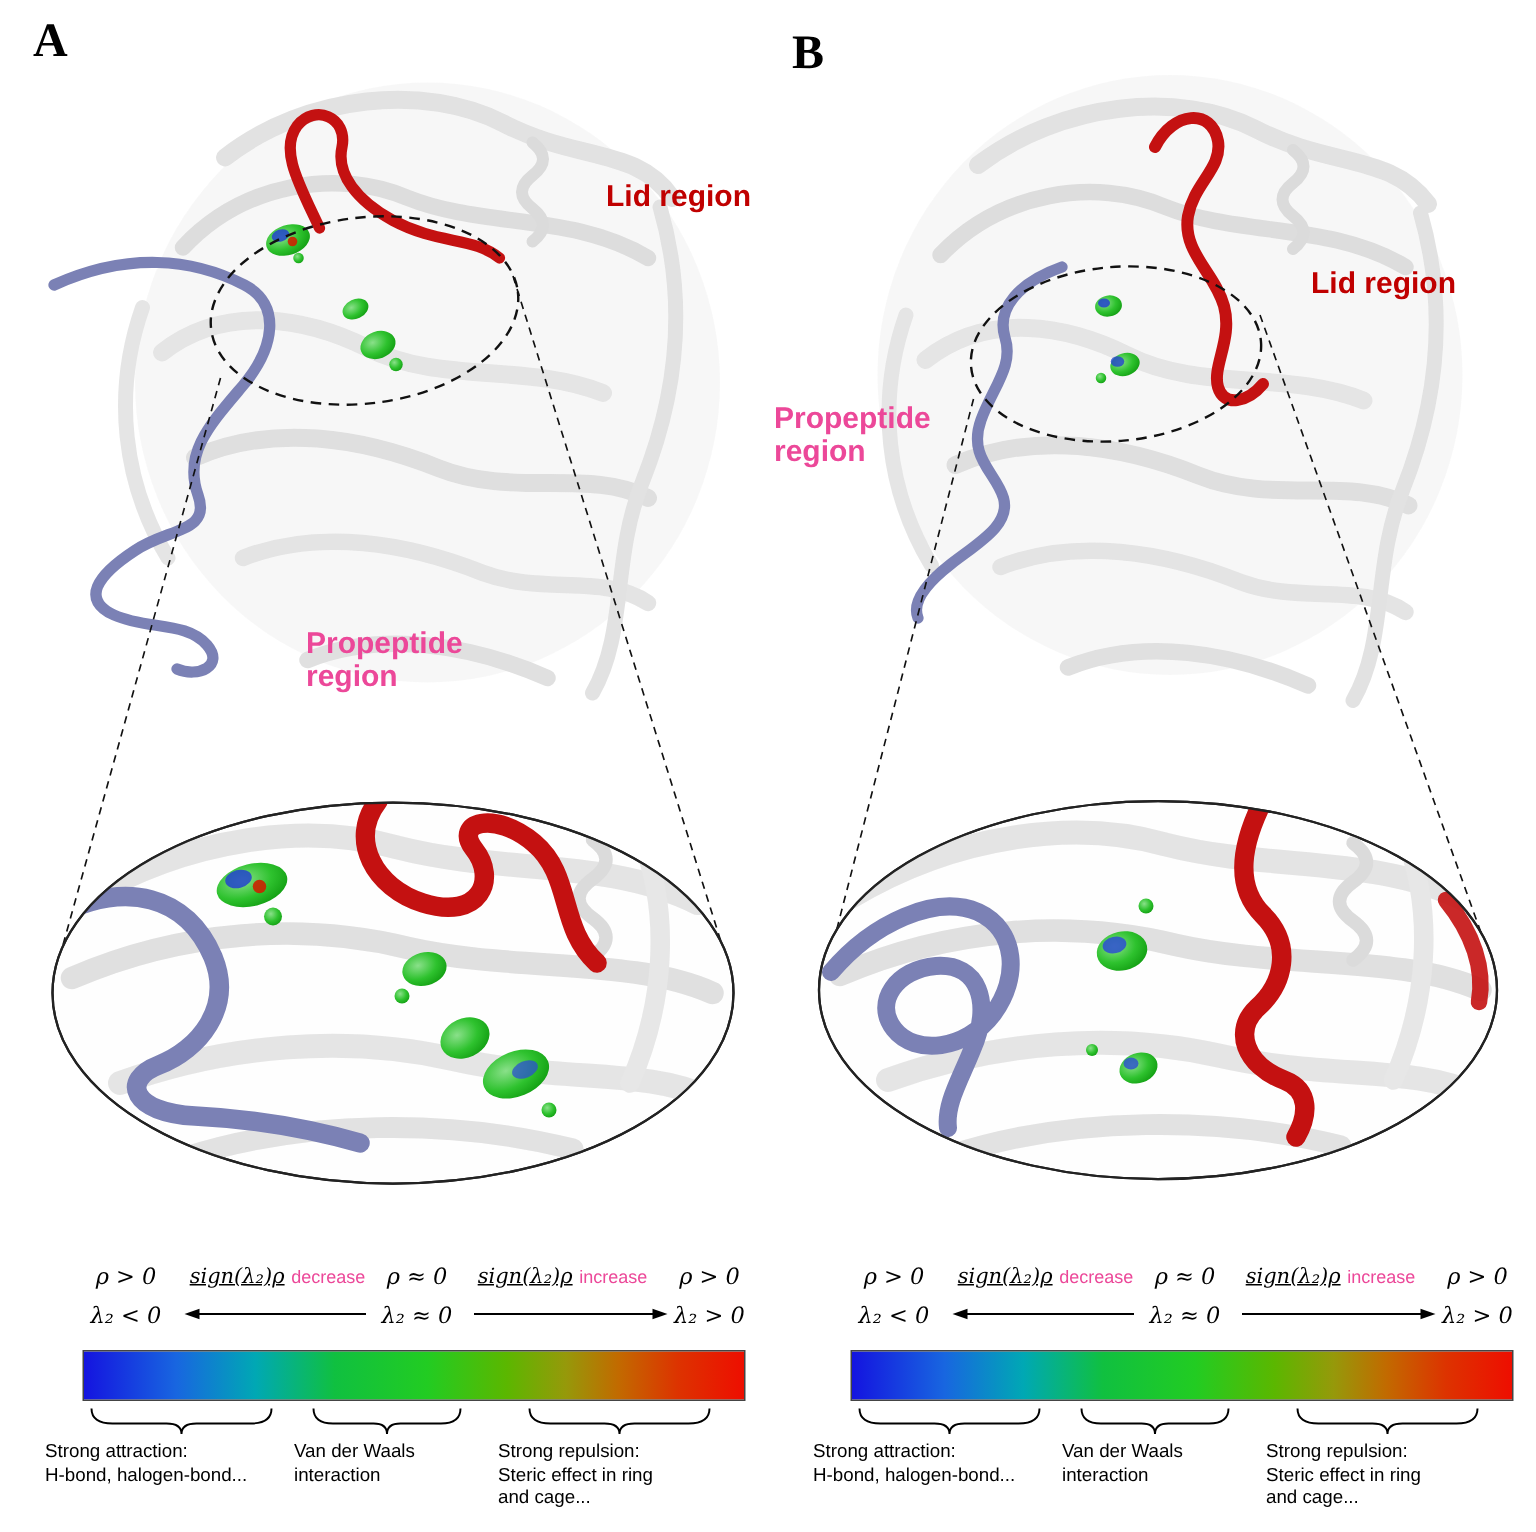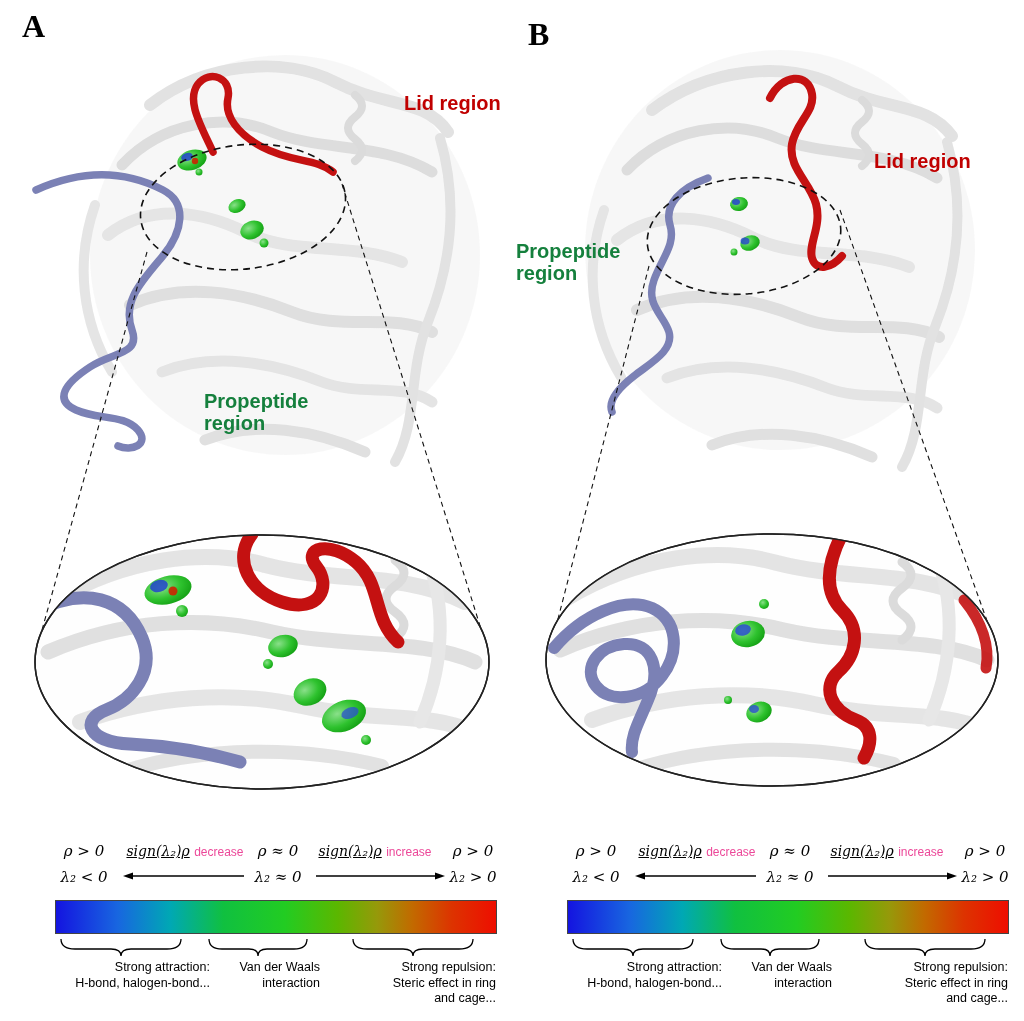--- a/index.html
+++ b/index.html
@@ -4,34 +4,34 @@
 <style>
   * { margin:0; padding:0; box-sizing:border-box; }
   html,body { width:1024px; height:1021px; background:#ffffff; }
   body { font-family:"Liberation Sans", sans-serif; position:relative; overflow:hidden; }
   .figure { position:absolute; left:0; top:0; width:1024px; height:1021px; background:#fff; }
   .panel { position:absolute; top:0; width:512px; height:1021px; }
   .panel-letter { position:absolute; font-family:"Liberation Serif", serif; font-weight:bold; font-size:32px; color:#000; }
   .panel-title { position:absolute; left:70px; top:6px; width:320px; text-align:center; font-weight:bold; font-size:26px; color:#000; letter-spacing:0.5px; }
   .panel-title .ital { font-style:italic; }
   .structure { position:absolute; left:0; top:0; }
-  .region-label { position:absolute; font-weight:bold; font-size:20px; line-height:1.12; white-space:pre-line; }
+  .region-label { position:absolute; font-weight:bold; font-size:20px; line-height:1.12; white-space:pre-line;margin-top:28px; }
   .lid { color:#c00000; }
-  .pro { color:#15803d; }
+  .pro { color:#ec4899; }
   .legend { position:absolute; left:0; top:836px; width:512px; height:185px; }
   .leg-item { position:absolute; text-align:center; }
   .math { font-family:"DejaVu Serif","Liberation Serif", serif; font-style:italic; font-size:15px; color:#000; }
   .math.sm { font-size:14px;text-decoration:underline; }
   .word { font-size:12px; color:#ec4899; }
   .stack > div { margin-bottom:8px; }
   .arrow { position:absolute; }
   .colorbar { position:absolute; left:55px; top:64px; width:442px; height:34px; border:1px solid #444;
     background:linear-gradient(90deg,#1414e0 0%,#1866e0 14%,#00a8b4 26%,#10c040 38%,#22cc22 52%,#5bb700 64%,#96990a 73%,#c26a00 81%,#dd3300 90%,#ee0e00 100%); }
   .brace { position:absolute; top:102px; }
-  .leg-label { position:absolute; top:124px; font-size:12.5px; line-height:1.25; text-align:right; white-space:pre-line; color:#000; }
+  .leg-label { position:absolute; top:124px; font-size:12.5px; line-height:1.25; text-align:left; white-space:pre-line; color:#000; }
 </style>
 </head>
 <body>
 
 <div class="figure">
 
   <section class="panel" style="left:0">
 
     <svg class="structure" width="512" height="810" viewBox="0 0 512 810">
       <defs>

